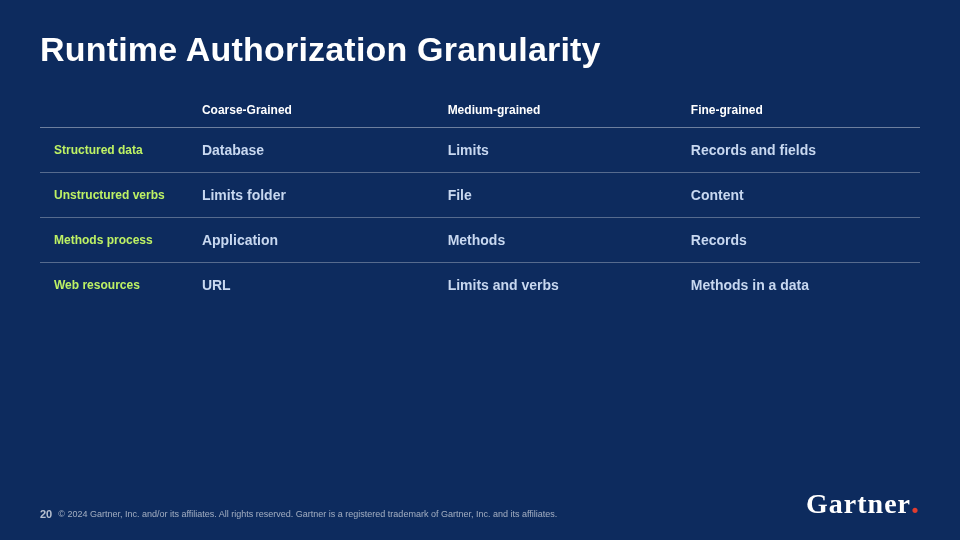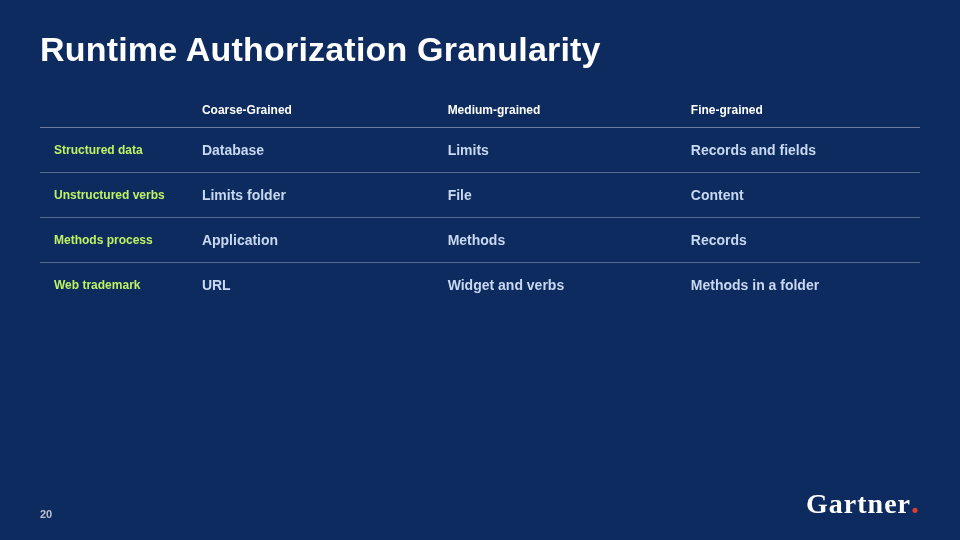--- a/index.html
+++ b/index.html
@@ -145,30 +145,31 @@
             <td>File</td>
             <td>Content</td>
           </tr>
           <tr>
             <td>Methods process</td>
             <td>Application</td>
             <td>Methods</td>
             <td>Records</td>
           </tr>
           <tr>
-            <td>Web trademark</td>
+            <td>Web resources</td>
             <td>URL</td>
-            <td>Widget and verbs</td>
-            <td>Methods in a folder</td>
+            <td>Limits and verbs</td>
+            <td>Methods in a data</td>
           </tr>
         </tbody>
     </table>
   </div>
 
   <div class="footer">
     <div class="footer-left">
       <span class="page-num">20</span>
+      <span>© 2024 Gartner, Inc. and/or its affiliates. All rights reserved. Gartner is a registered trademark of Gartner, Inc. and its affiliates.</span>
     </div>
     <div class="gartner-logo">
       <span>Gartner</span><span class="dot-accent">.</span>
     </div>
   </div>
 </div>
 
 </body></html>

